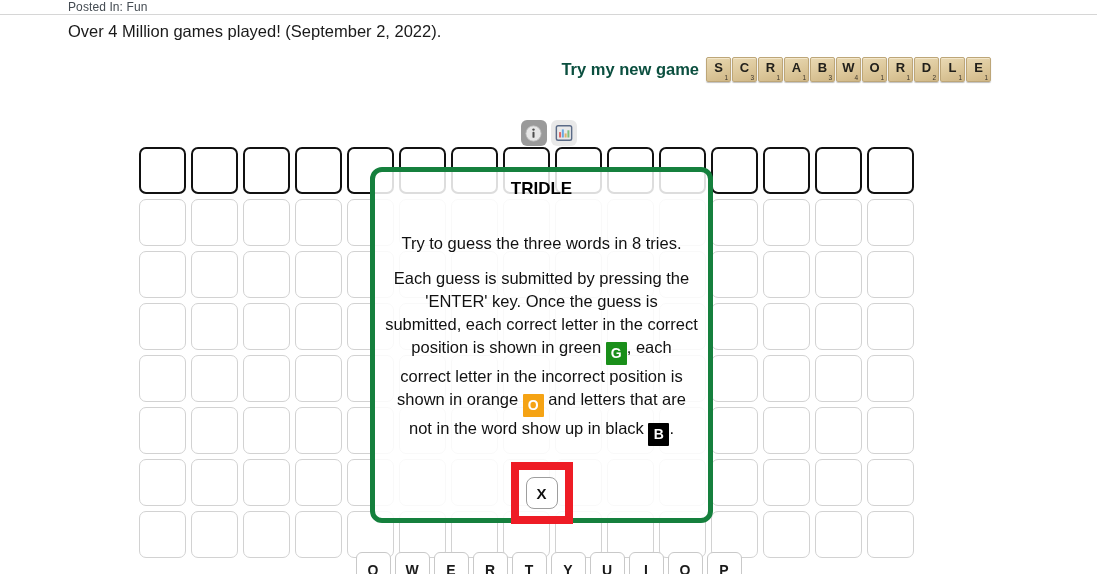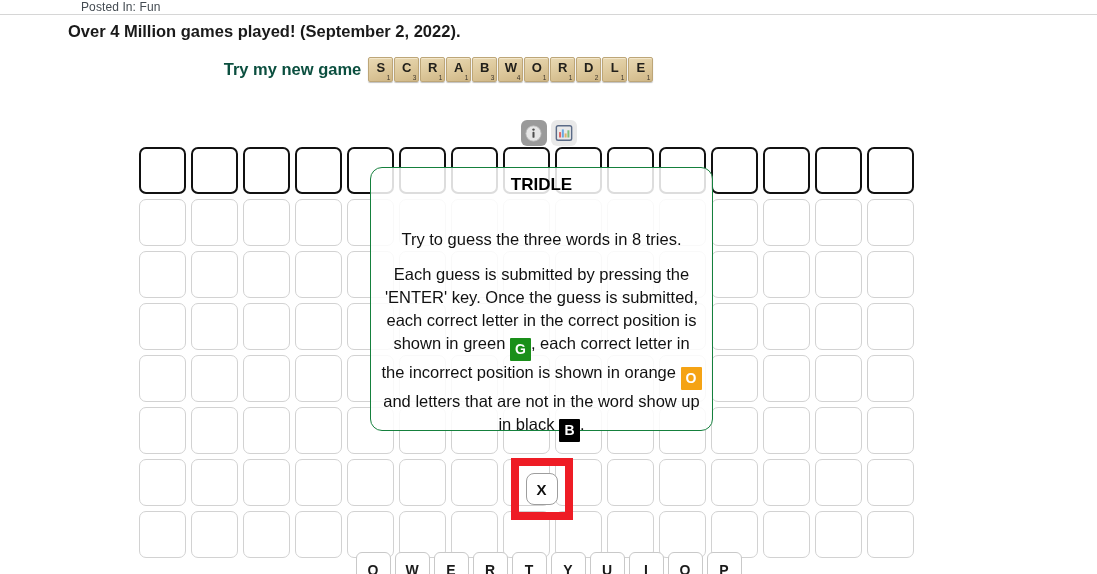--- a/index.html
+++ b/index.html
@@ -19,46 +19,46 @@
   .top-rule {
     position: absolute;
     left: 0;
     top: 14px;
     width: 1097px;
     height: 1px;
     background: #d6d6d6;
   }
   .posted-in {
     position: absolute;
-    left: 81px;
+    left: 68px;
     top: 0px;
     font-size: 12px;
     color: #444b52;
     letter-spacing: 0.1px;
     white-space: nowrap;
   }
   .headline {
     position: absolute;
     left: 68px;
     top: 22px;
     font-size: 16.5px;
-    font-weight: bold;
+    font-weight: normal;
     color: #1a1a1a;
     white-space: nowrap;
   }
 
   
   .promo-row {
     position: absolute;
     left: 0;
     top: 57px;
-    width: 877px;
+    width: 991px;
     display: flex;
     align-items: center;
-    justify-content: center;
+    justify-content: flex-end;
     gap: 7px;
   }
   .promo-text {
     font-size: 16.5px;
     font-weight: bold;
     color: #0b4f3f;
     white-space: nowrap;
   }
   .scrab-tiles {
     display: flex;
@@ -163,23 +163,23 @@
     box-sizing: border-box;
     cursor: pointer;
   }
 
   
   .modal {
     position: absolute;
     left: 370px;
     top: 167px;
     width: 343px;
-    height: 264px;
+    height: 356px;
     background: rgba(255,255,255,0.86);
-    border: 1px solid #15803d;
+    border: 5px solid #15803d;
     border-radius: 12px;
     box-sizing: border-box;
     padding: 6px 10px 0 10px;
     text-align: center;
   }
   .modal-title {
     font-size: 17px;
     font-weight: bold;
     color: #000000;
     line-height: 22px;

